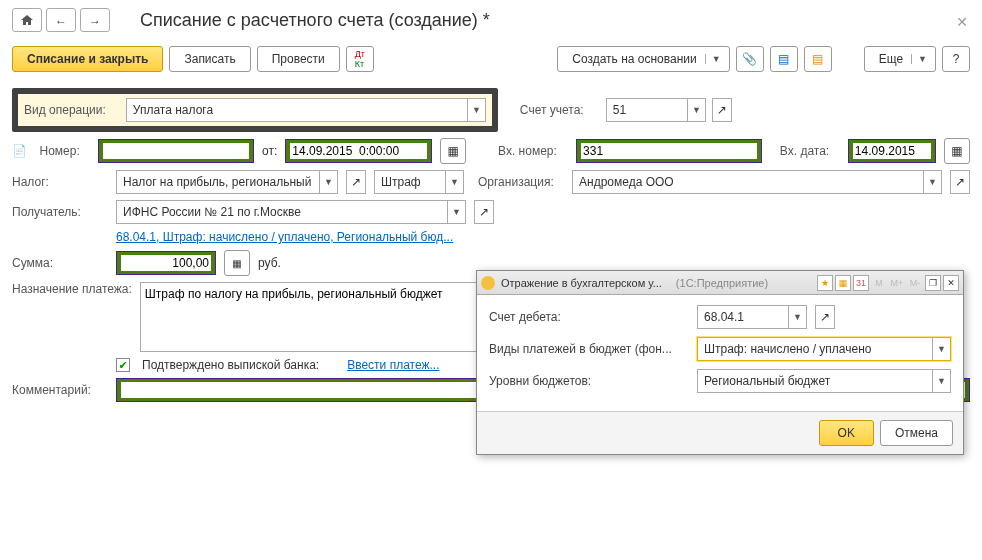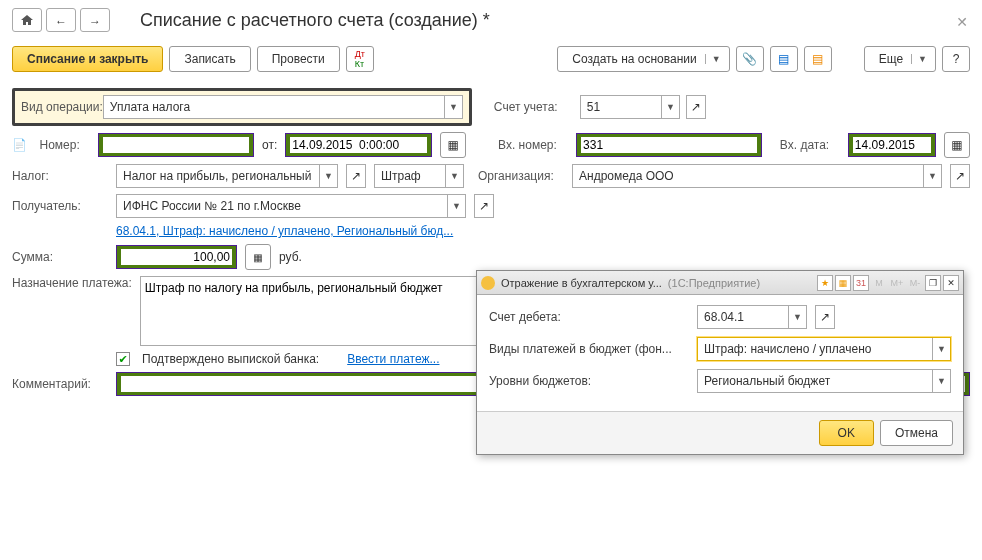--- a/index.html
+++ b/index.html
@@ -11,37 +11,37 @@
 .title { font-size: 18px; color: #333; }
 .close-x { position: absolute; right: 14px; top: 14px; color: #999; cursor: pointer; font-size: 14px; }
 .toolbar { display: flex; align-items: center; gap: 6px; margin-bottom: 12px; padding: 4px 0; }
 .btn { height: 26px; border: 1px solid #999; border-radius: 3px; background: #fff; padding: 0 14px; display: inline-flex; align-items: center; cursor: pointer; font-size: 12px; }
 .btn-primary { background: linear-gradient(#ffe680, #ffd040); border-color: #cc9900; font-weight: bold; }
 .btn-icon { width: 28px; padding: 12px; justify-content: center; }
 .btn-split { padding-right: 2px; }
 .split-arrow { border-left: 1px solid #aaa; margin-left: 8px; padding: 0 6px; font-size: 9px; color: #555; }
 .spacer { flex: 1; }
 .hl-row { display: flex; align-items: center; gap: 6px; margin-bottom: 6px; }
-.hl-box { background: #fff8dd; border: 3px solid #404040; border-radius: 2px; padding: 4px 6px; display: flex; align-items: center; gap: 0; }
+.hl-box { background: #fff8dd; border: 6px solid #404040; border-radius: 2px; padding: 4px 6px; display: flex; align-items: center; gap: 20px; }
 .label { color: #555; min-width: 80px; font-size: 12px; }
 .label-w { min-width: 96px; }
 .input { height: 24px; border: 1px solid #4c1d95; background: #4d7c0f; padding: 0 4px; display: inline-flex; align-items: center; }
 .input input { border: none; outline: none; width: 100%; font-size: 12px; }
 .dd { display: inline-flex; height: 24px; border: 1px solid #aaa; background: #fff; }
 .dd .val { padding: 0 6px; display: flex; align-items: center; }
 .dd .arr { width: 18px; border-left: 1px solid #aaa; display: flex; align-items: center; justify-content: center; font-size: 9px; color: #555; cursor: pointer; }
 .row { display: flex; align-items: center; gap: 8px; margin-bottom: 6px; }
 .link { color: #0066cc; text-decoration: underline; cursor: pointer; }
 .textarea { border: 1px solid #aaa; width: 340px; height: 70px; padding: 4px; resize: none; font-size: 12px; font-family: Arial; }
 .checkbox { width: 14px; height: 14px; border: 1px solid #888; display: inline-flex; align-items: center; justify-content: center; color: #090; font-size: 11px; margin-right: 4px; }
 
 .dialog { position: absolute; left: 476px; top: 270px; width: 488px; border: 1px solid #888; background: #f4f4f4; box-shadow: 2px 2px 8px rgba(0,0,0,0.3); }
 .dialog-titlebar { height: 24px; background: linear-gradient(#eee,#ddd); border-bottom: 1px solid #aaa; display: flex; align-items: center; padding: 0 4px; font-size: 11px; gap: 6px; }
 .dialog-titlebar .ticon { width: 14px; height: 14px; background: #f5c040; border-radius: 50%; }
-.dialog-titlebar .tgrey { color: #888; }
+.dialog-titlebar .tgrey { color: #888; margin-left: 8px; }
 .dialog-titlebar .tbtns { margin-left: auto; display: flex; gap: 2px; }
 .dialog-titlebar .tb { width: 16px; height: 16px; border: 1px solid #aaa; background: #fff; font-size: 9px; display: flex; align-items: center; justify-content: center; cursor: pointer; }
 .dialog-body { padding: 10px 12px; background: #fff; }
 .dialog-body h3 { margin: 2px 0 12px; font-size: 14px; font-weight: normal; }
 .drow { display: flex; align-items: center; margin-bottom: 8px; gap: 8px; }
 .drow .dl { width: 200px; font-size: 12px; color: #404040; }
 .drow .dd, .drow .input { flex: 1; }
 .dd.hl { border-color: #e0b000; box-shadow: 0 0 0 1px #ffe080; }
 .dialog-footer { display: flex; justify-content: flex-end; gap: 6px; padding: 8px 10px; border-top: 1px solid #ccc; background: #f4f4f4; }
 .btn-ok { background: linear-gradient(#ffe680,#ffd040); border-color: #cc9900; padding: 0 18px; }
@@ -177,21 +177,21 @@
     <span style="border:1px solid #aaa;width:20px;height:24px;display:flex;align-items:center;justify-content:center;cursor:pointer">↗</span>
   </div>
 
   <div class="row">
     <span class="label label-w"></span>
     <span class="link">68.04.1, Штраф: начислено / уплачено, Региональный бюд...</span>
   </div>
 
   <div class="row">
     <span class="label label-w">Сумма:</span>
-    <div class="input" style="width:121px">
+    <div class="input" style="width:100px">
         <input style="text-align: right;" value="100,00">
       </div>
     <span class="btn btn-icon" style="height:24px;width:20px">
         <span class="mini-ico">▦</span>
       </span>
     <span>руб.</span>
   </div>
 
   <div class="row" style="align-items:flex-start">
     <span class="label label-w">Назначение платежа:</span>

